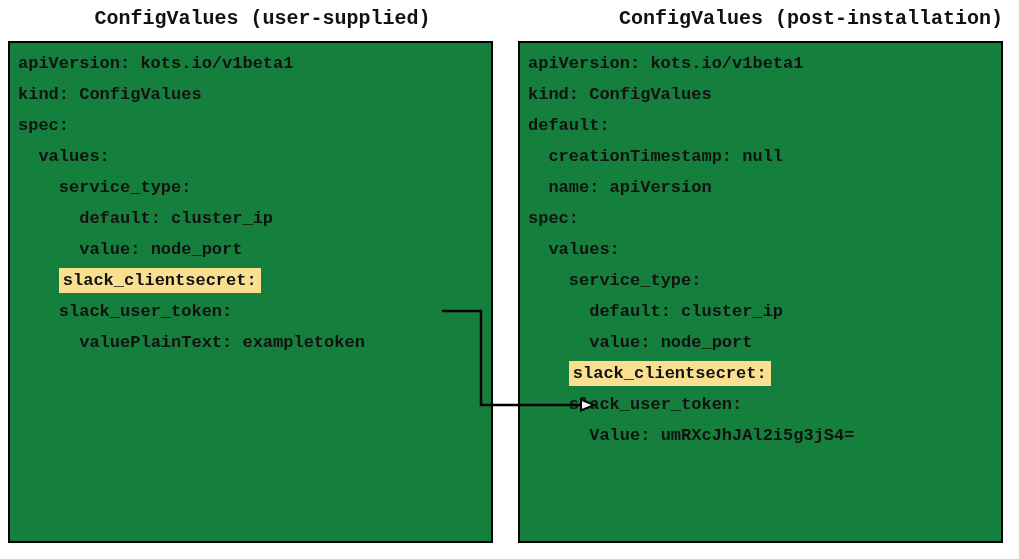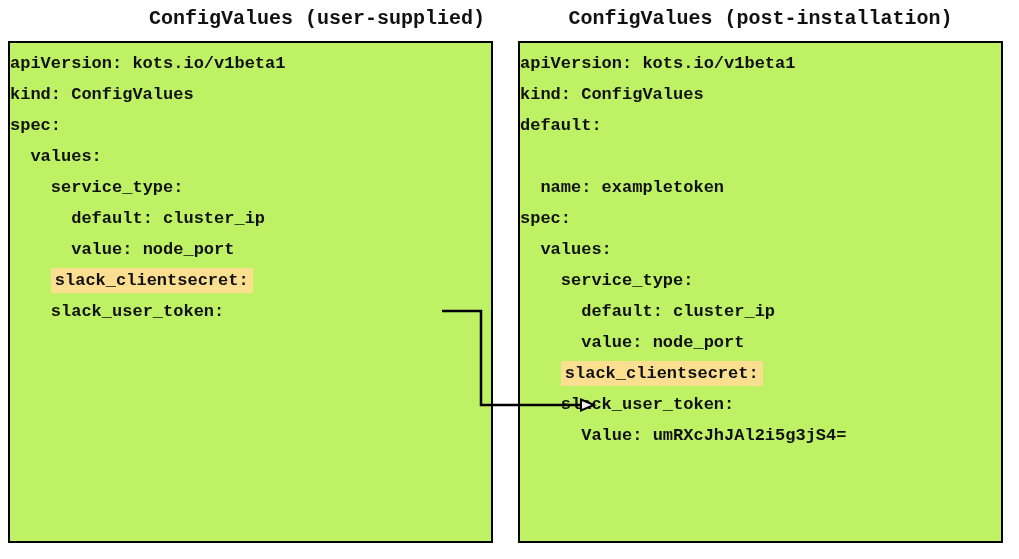--- a/index.html
+++ b/index.html
@@ -18,31 +18,31 @@
     position: absolute;
     top: 7px;
     width: 485px;
     text-align: center;
     font-size: 20px;
     font-weight: bold;
     color: #111111;
     letter-spacing: 0px;
     white-space: pre;
   }
-  .panel-title.left  { left: 0; text-align: right; }
-  .panel-title.right { left: 518px; }
+  .panel-title.left  { left: 20px; }
+  .panel-title.right { left: 518px; text-align: right; }
   .code-panel {
     position: absolute;
     top: 41px;
     width: 485px;
     height: 502px;
     box-sizing: border-box;
-    background: #bef264;
+    background: #15803d;
     border: 2px solid #000000;
-    padding: 5px 0 0 0;
+    padding: 5px 0 0 8px;
   }
   .code-panel.left  { left: 8px; }
   .code-panel.right { left: 518px; }
   .line {
     height: 31px;
     line-height: 31px;
     font-size: 17px;
     font-weight: bold;
     color: #111111;
     white-space: pre;
@@ -73,29 +73,29 @@
 <div class="code-panel left">
   <div class="line"><span class="ind"></span><span class="tx">apiVersion: kots.io/v1beta1</span></div>
   <div class="line"><span class="ind"></span><span class="tx">kind: ConfigValues</span></div>
   <div class="line"><span class="ind"></span><span class="tx">spec:</span></div>
   <div class="line"><span class="ind">  </span><span class="tx">values:</span></div>
   <div class="line"><span class="ind">    </span><span class="tx">service_type:</span></div>
   <div class="line"><span class="ind">      </span><span class="tx">default: cluster_ip</span></div>
   <div class="line"><span class="ind">      </span><span class="tx">value: node_port</span></div>
   <div class="line"><span class="ind">    </span><span class="tx hl">slack_clientsecret:</span></div>
   <div class="line"><span class="ind">    </span><span class="tx">slack_user_token:</span></div>
-  <div class="line"><span class="ind">      </span></div>
+  <div class="line"><span class="ind">      </span><span class="tx">valuePlainText: exampletoken</span></div>
 </div>
 
 <div class="code-panel right">
   <div class="line"><span class="ind"></span><span class="tx">apiVersion: kots.io/v1beta1</span></div>
   <div class="line"><span class="ind"></span><span class="tx">kind: ConfigValues</span></div>
   <div class="line"><span class="ind"></span><span class="tx">default:</span></div>
-  <div class="line"><span class="ind">  </span></div>
-  <div class="line"><span class="ind">  </span><span class="tx">name: exampletoken</span></div>
+  <div class="line"><span class="ind">  </span><span class="tx">creationTimestamp: null</span></div>
+  <div class="line"><span class="ind">  </span><span class="tx">name: apiVersion</span></div>
   <div class="line"><span class="ind"></span><span class="tx">spec:</span></div>
   <div class="line"><span class="ind">  </span><span class="tx">values:</span></div>
   <div class="line"><span class="ind">    </span><span class="tx">service_type:</span></div>
   <div class="line"><span class="ind">      </span><span class="tx">default: cluster_ip</span></div>
   <div class="line"><span class="ind">      </span><span class="tx">value: node_port</span></div>
   <div class="line"><span class="ind">    </span><span class="tx hl">slack_clientsecret:</span></div>
   <div class="line"><span class="ind">    </span><span class="tx">slack_user_token:</span></div>
   <div class="line"><span class="ind">      </span><span class="tx">Value: umRXcJhJAl2i5g3jS4=</span></div>
 </div>
 

